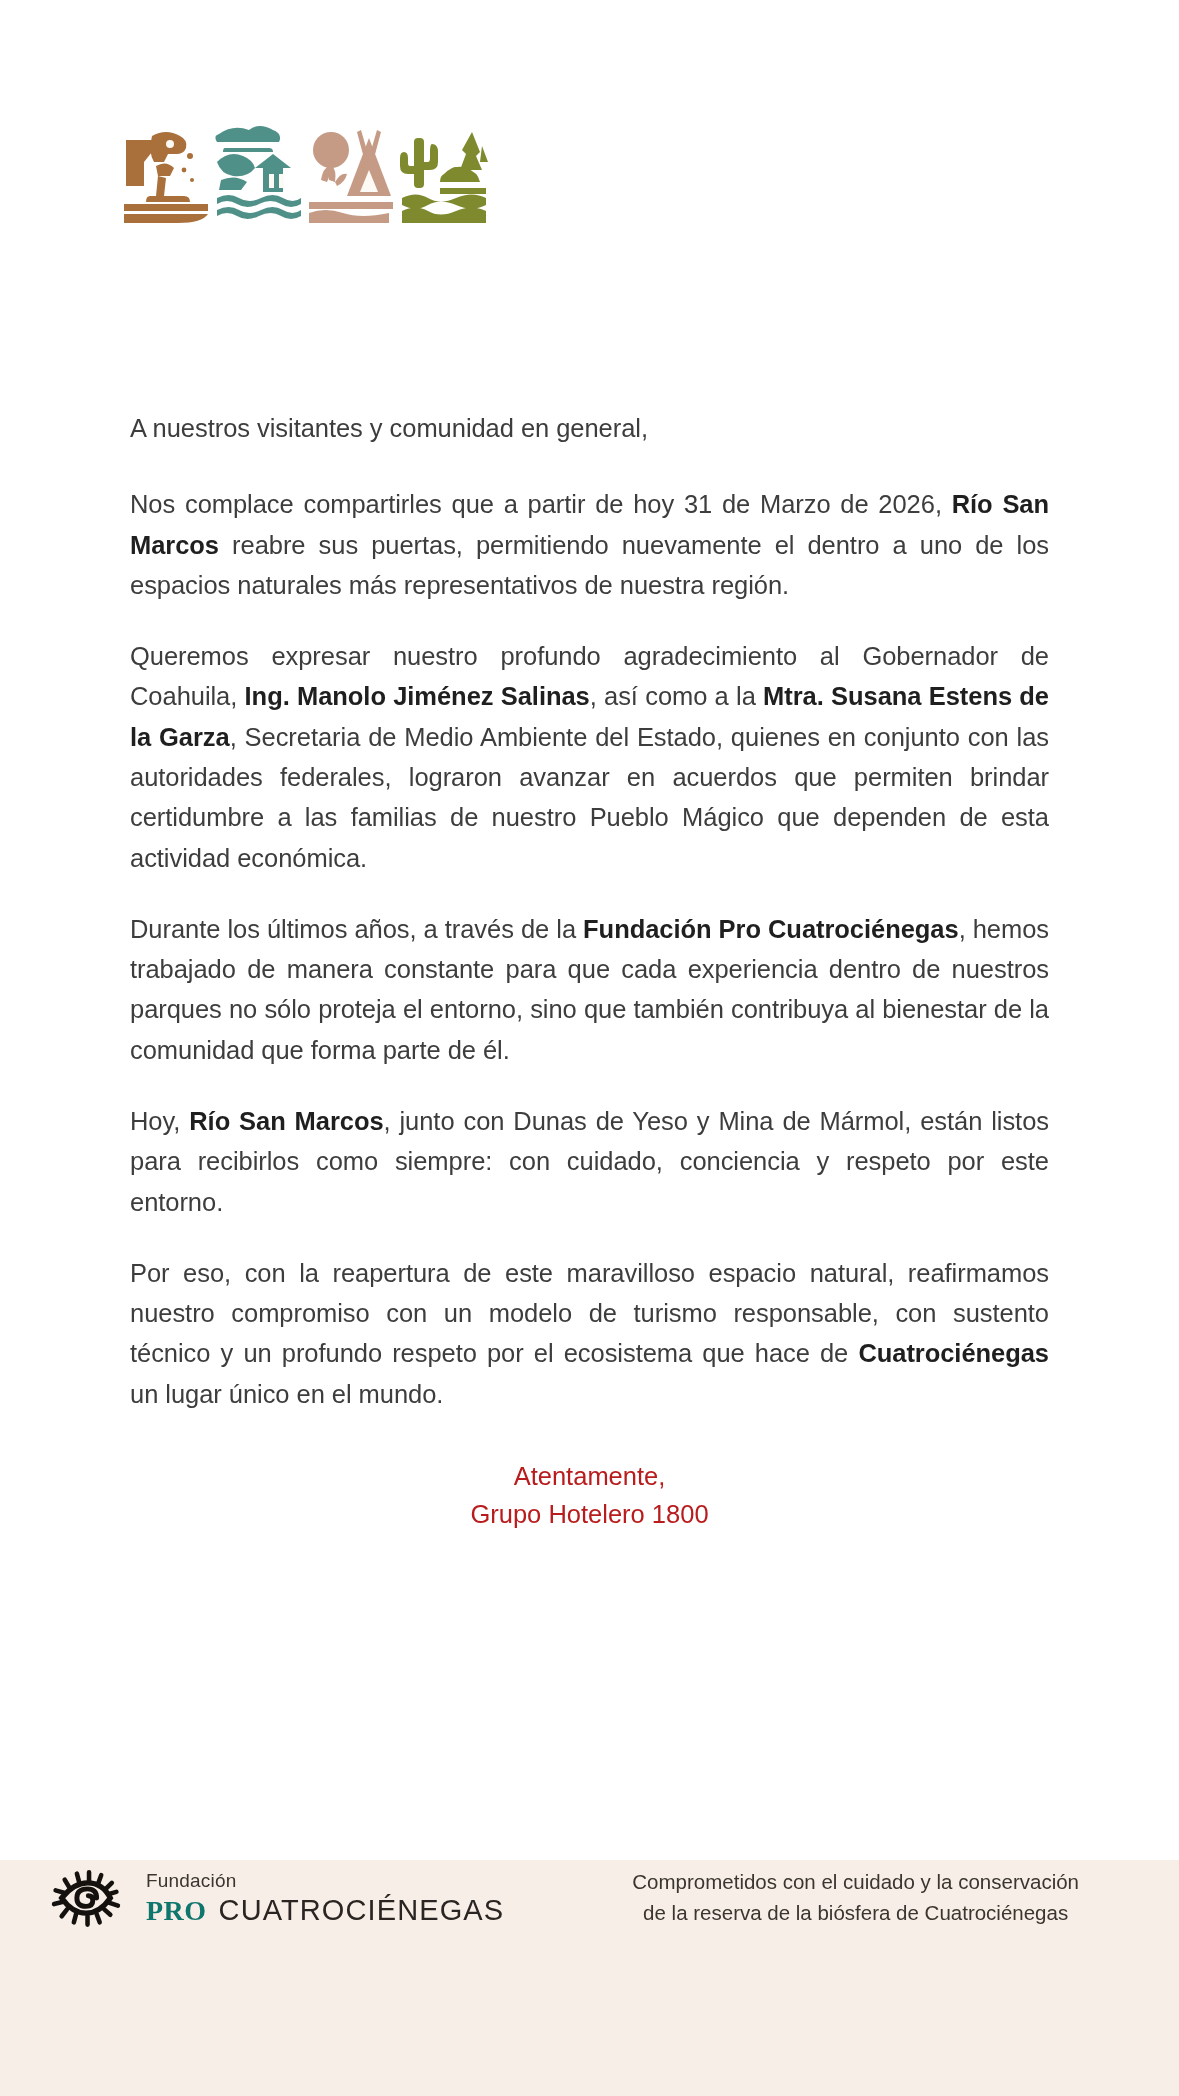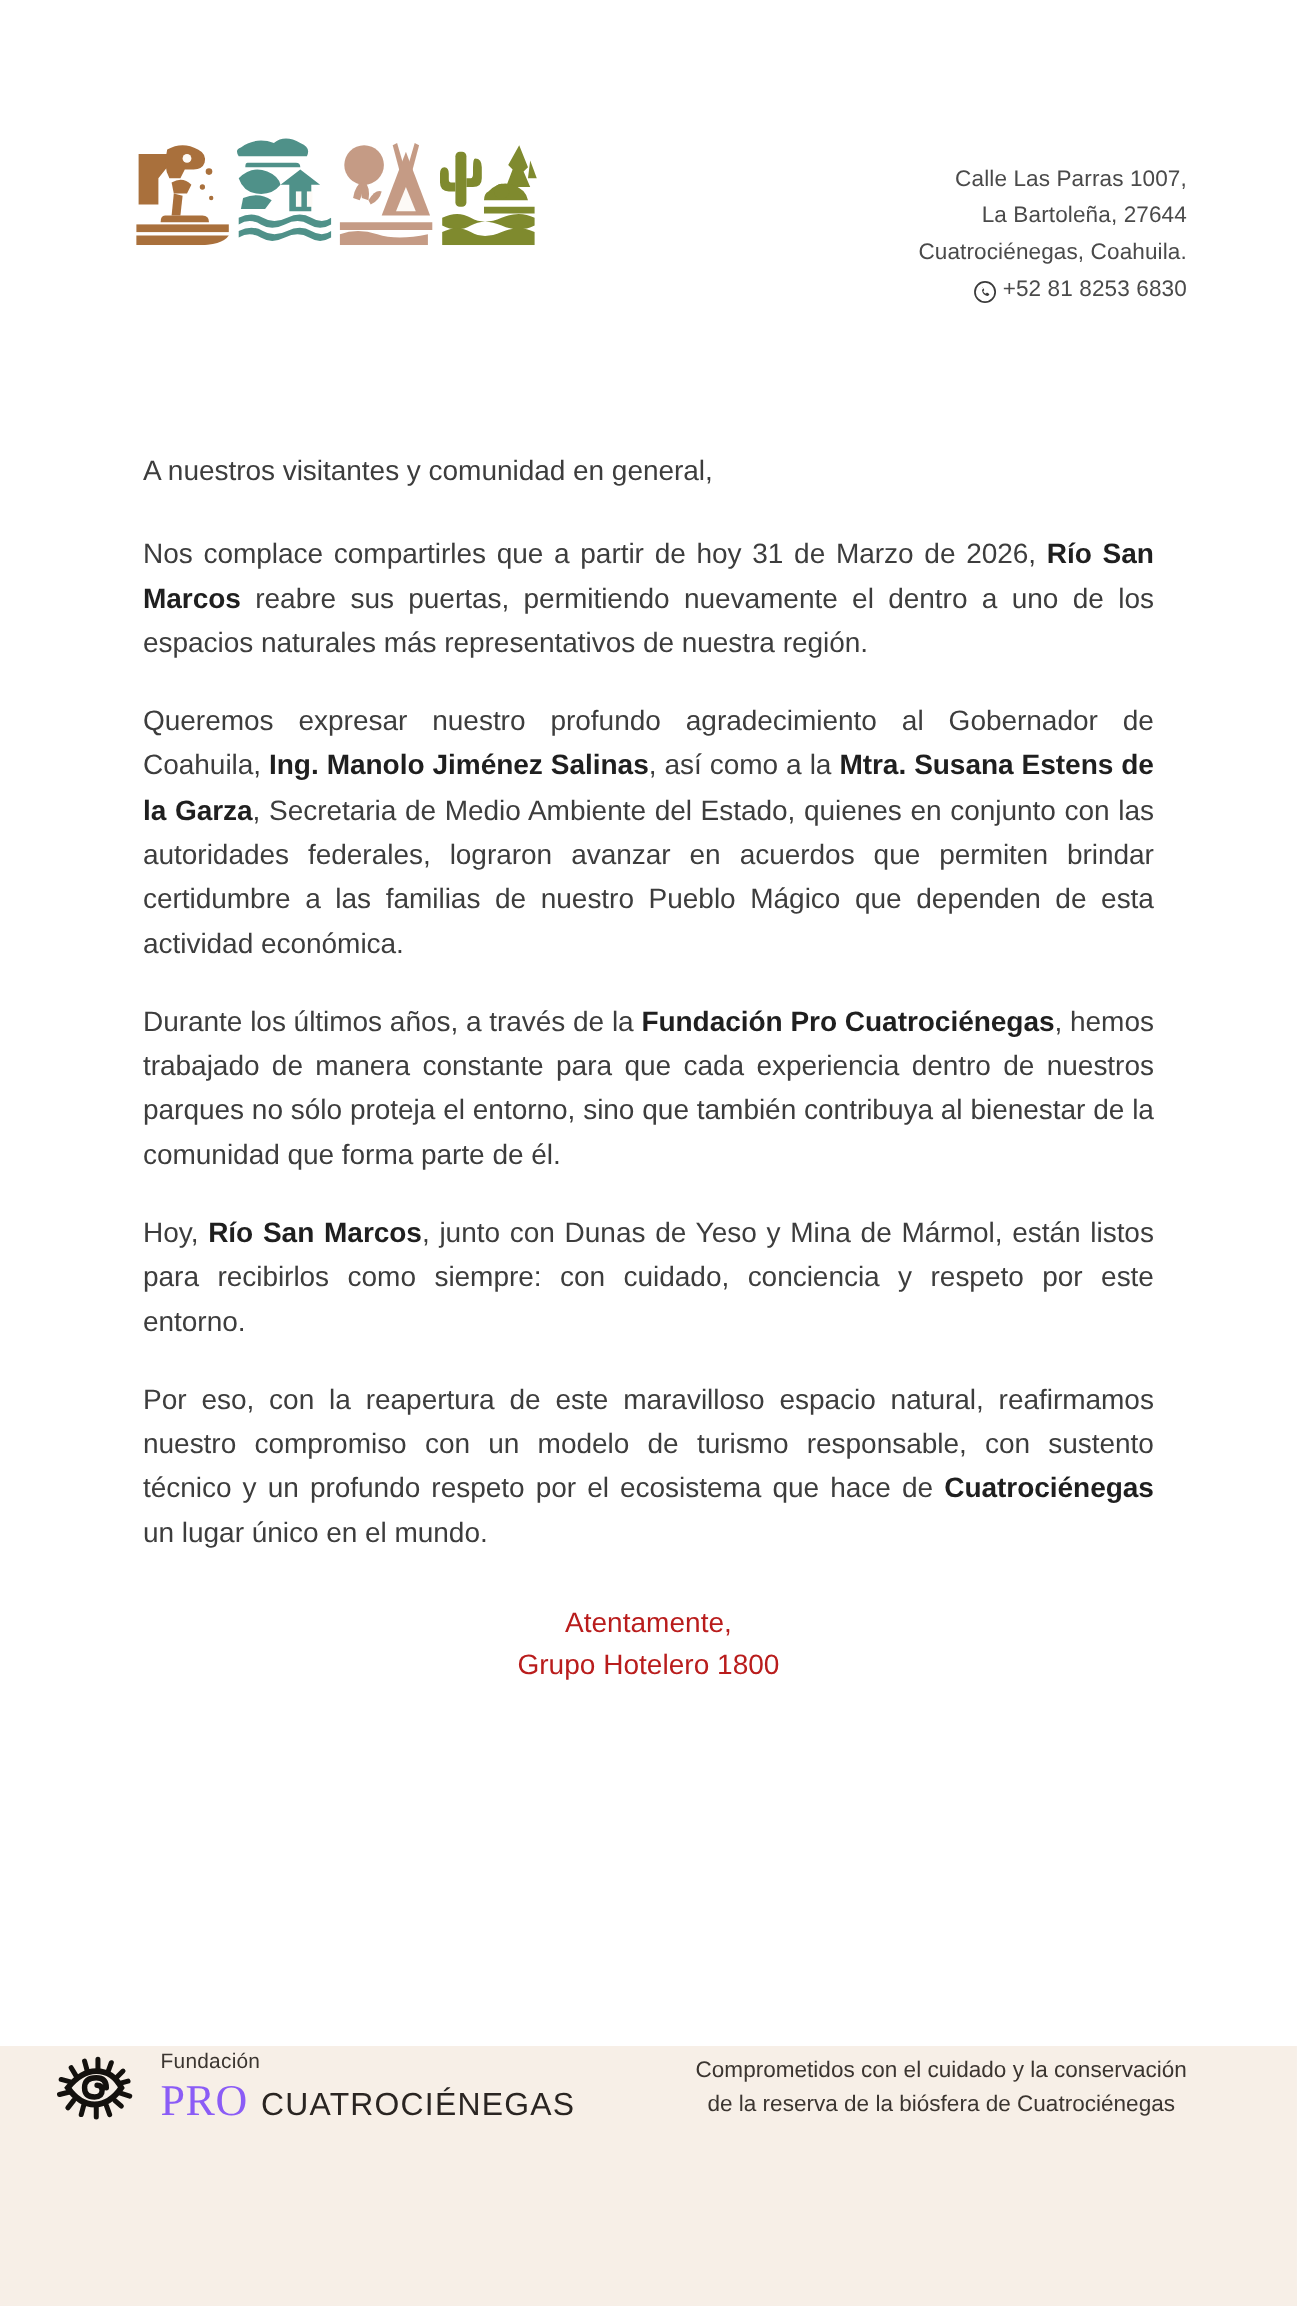--- a/index.html
+++ b/index.html
@@ -179,24 +179,24 @@
     letter-spacing: 0.2px;
     margin-bottom: 4px;
   }
   .foundation-bottom {
     display: flex;
     align-items: baseline;
     gap: 12px;
   }
   .foundation-pro {
     font-family: "Liberation Serif", serif;
-    font-size: 40px;
-    font-weight: normal;
+    font-size: 28px;
+    font-weight: bold;
     letter-spacing: 0.5px;
-    color: #8b5cf6;
+    color: #0f766e;
   }
   .foundation-name {
     font-size: 29px;
     letter-spacing: 1.1px;
     color: #2a2522;
   }
 
   .footer-tagline {
     margin-left: auto;
     text-align: center;
@@ -282,34 +282,20 @@
               <path d="M4 80 q14 -7 26 0 t28 0 t30 0 v7 q-14 7 -30 0 t-28 0 t-26 0 z"></path>
               <path d="M4 93 q14 -7 26 0 t28 0 t30 0 v12 h-84 z"></path>
             </g>
           </svg>
         </div>
 
       </div>
 
     </div>
 
-    <div class="contact">
-      <div class="contact-line">Calle Las Parras 1007,</div>
-      <div class="contact-line">La Bartoleña, 27644</div>
-      <div class="contact-line">Cuatrociénegas, Coahuila.</div>
-      <div class="contact-phone">
-        <span class="wa-icon">
-          <svg viewBox="0 0 24 24" width="21" height="21" aria-hidden="true">
-            <circle cx="12" cy="12" r="10.5" fill="none" stroke="#3b3b3b" stroke-width="1.8"></circle>
-            <path d="M9.2 7.4c.3-.1.7 0 .9.4l.9 1.6c.2.3.1.7-.1.9l-.6.6c-.1.2-.2.4-.1.6.4.9 1.2 1.7 2.1 2.1.2.1.4 0 .6-.1l.6-.6c.2-.2.6-.3.9-.1l1.6.9c.4.2.5.6.4.9-.3.9-1.2 1.5-2.2 1.4-2.6-.3-5-2.7-5.3-5.3-.1-1 .5-1.9 1.4-2.2z" fill="#3b3b3b"></path>
-          </svg>
-        </span>
-        <span>+52 81 8253 6830</span>
-      </div>
-    </div>
   </div>
 
   <div class="letter">
 
     <p class="para salutation">A nuestros visitantes y comunidad en general,</p>
 
     <p class="para"><span>Nos complace compartirles que a partir de hoy 31 de Marzo de 2026, </span><b>Río San Marcos</b><span> reabre sus puertas, permitiendo nuevamente el dentro a uno de los espacios naturales más representativos de nuestra región.</span></p>
 
     <p class="para"><span>Queremos expresar nuestro profundo agradecimiento al Gobernador de Coahuila, </span><b>Ing. Manolo Jiménez Salinas</b><span>, así como a la </span><b>Mtra. Susana Estens de la Garza</b><span>, Secretaria de Medio Ambiente del Estado, quienes en conjunto con las autoridades federales, lograron avanzar en acuerdos que permiten brindar certidumbre a las familias de nuestro Pueblo Mágico que dependen de esta actividad económica.</span></p>
 

